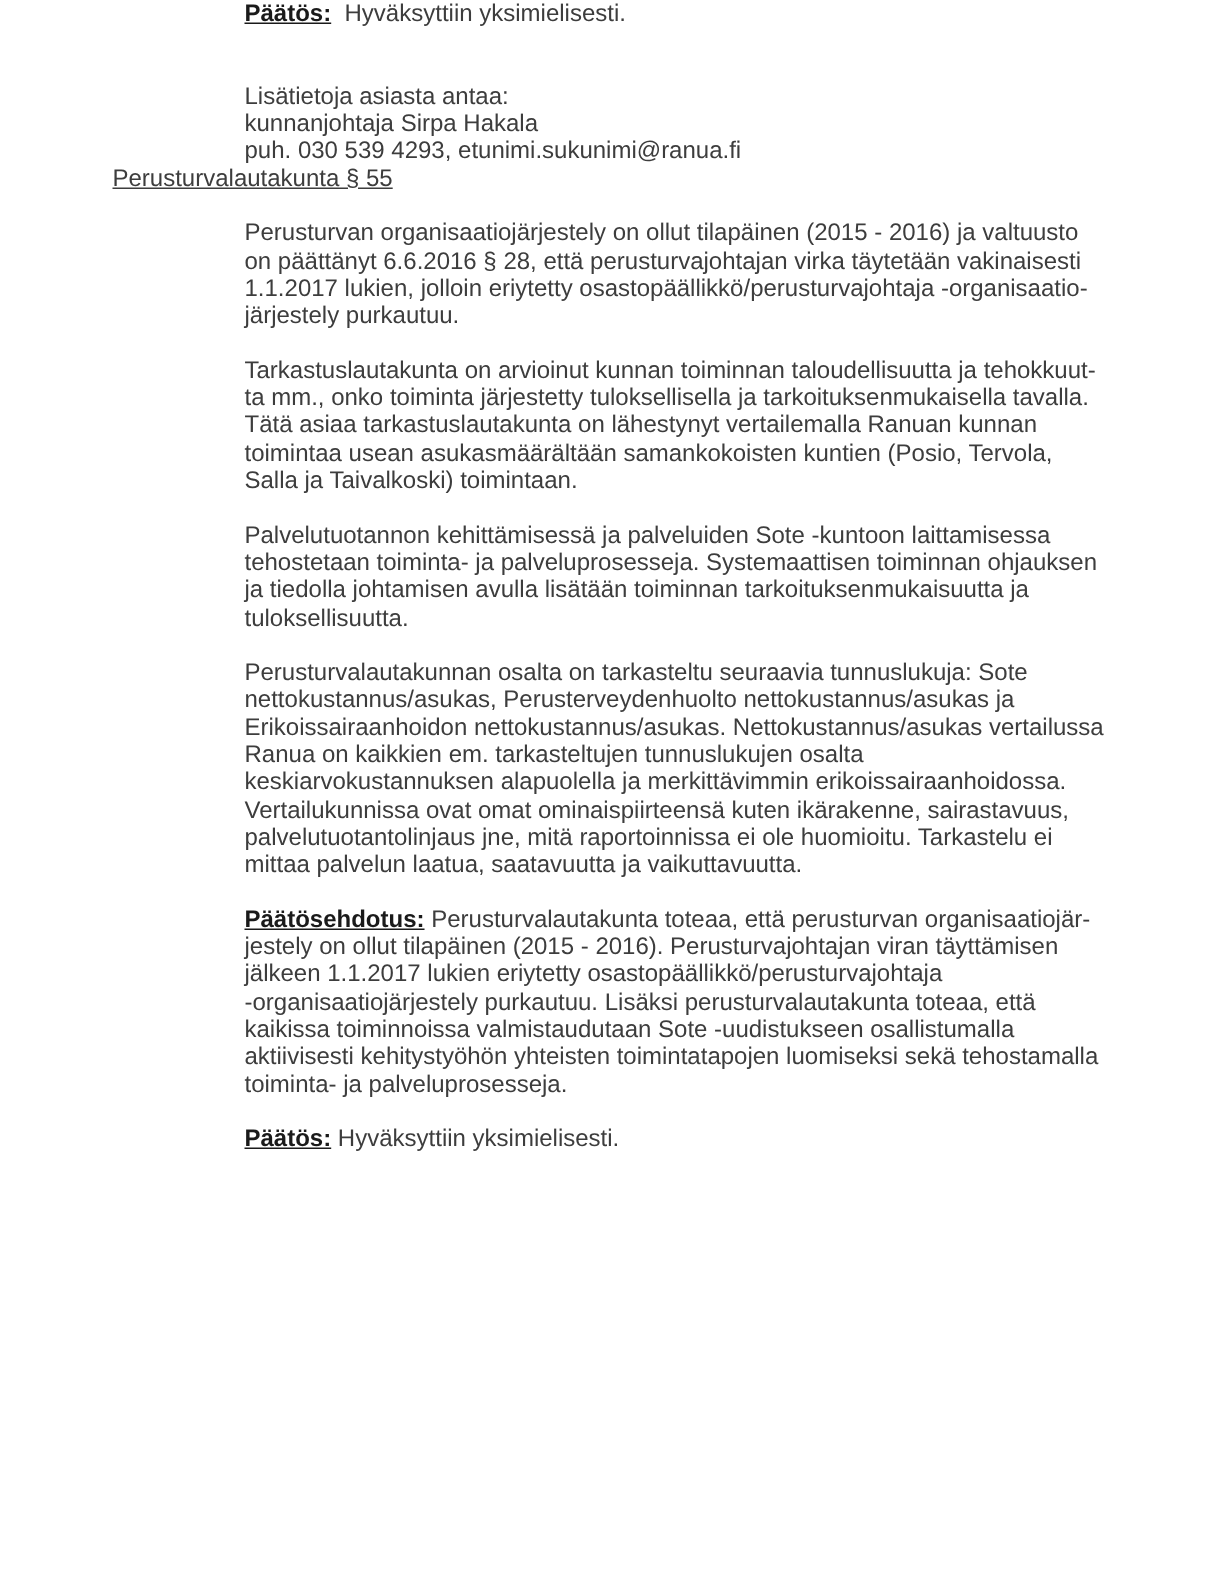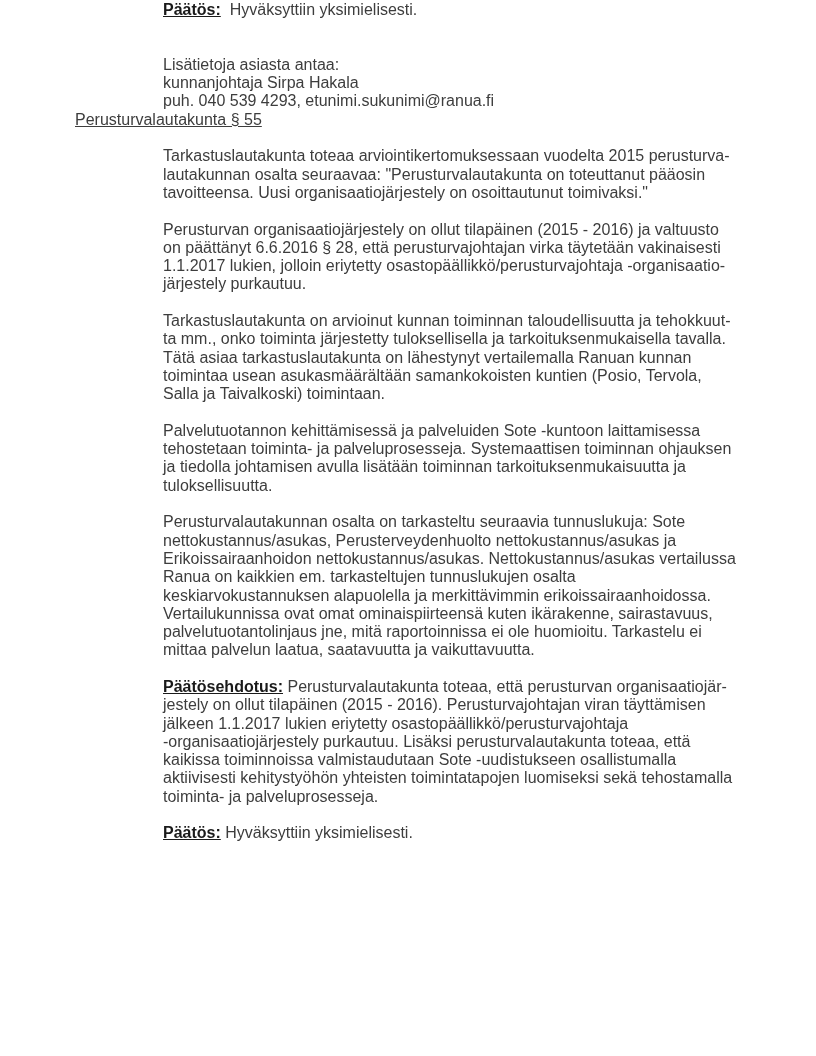--- a/index.html
+++ b/index.html
@@ -56,27 +56,24 @@
 </style>
 </head>
 <body>
 
 <div class="page">
 
   <p class="decision-line top"><span class="label">Päätös:</span><span class="pre">  Hyväksyttiin yksimielisesti.</span></p>
 
   <div class="contact-block">Lisätietoja asiasta antaa:
 kunnanjohtaja Sirpa Hakala
-puh. 040 539 4293, etunimi.sukunimi@ranua.fi</div>
+puh. 030 539 4293, etunimi.sukunimi@ranua.fi</div>
 
   <p class="section-ref">Perusturvalautakunta § 55</p>
 
-  <div class="para">Tarkastuslautakunta toteaa arviointikertomuksessaan vuodelta 2015 perusturva-
-lautakunnan osalta seuraavaa: "Perusturvalautakunta on toteuttanut pääosin
-tavoitteensa. Uusi organisaatiojärjestely on osoittautunut toimivaksi."</div>
 
   <div class="para">Perusturvan organisaatiojärjestely on ollut tilapäinen (2015 - 2016) ja valtuusto
 on päättänyt 6.6.2016 § 28, että perusturvajohtajan virka täytetään vakinaisesti
 1.1.2017 lukien, jolloin eriytetty osastopäällikkö/perusturvajohtaja -organisaatio-
 järjestely purkautuu.</div>
 
   <div class="para">Tarkastuslautakunta on arvioinut kunnan toiminnan taloudellisuutta ja tehokkuut-
 ta mm., onko toiminta järjestetty tuloksellisella ja tarkoituksenmukaisella tavalla.
 Tätä asiaa tarkastuslautakunta on lähestynyt vertailemalla Ranuan kunnan
 toimintaa usean asukasmäärältään samankokoisten kuntien (Posio, Tervola,

